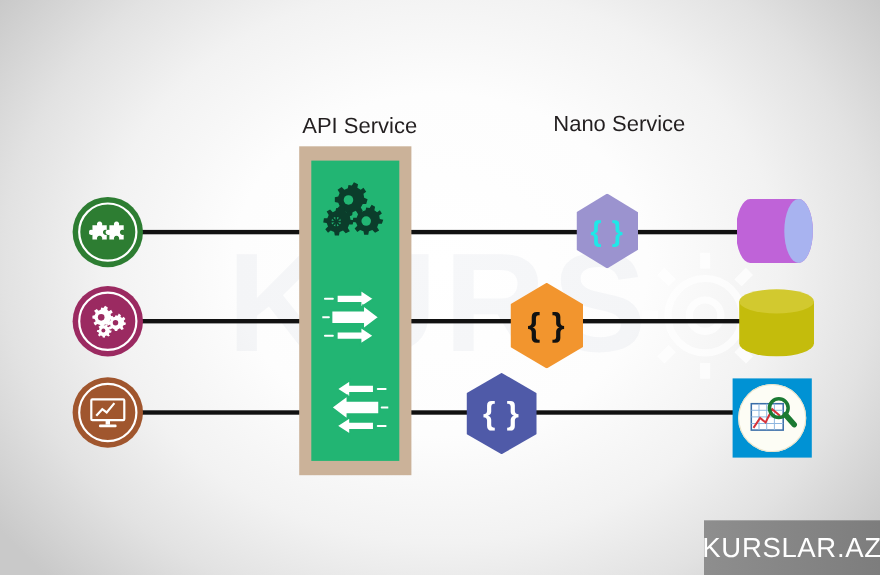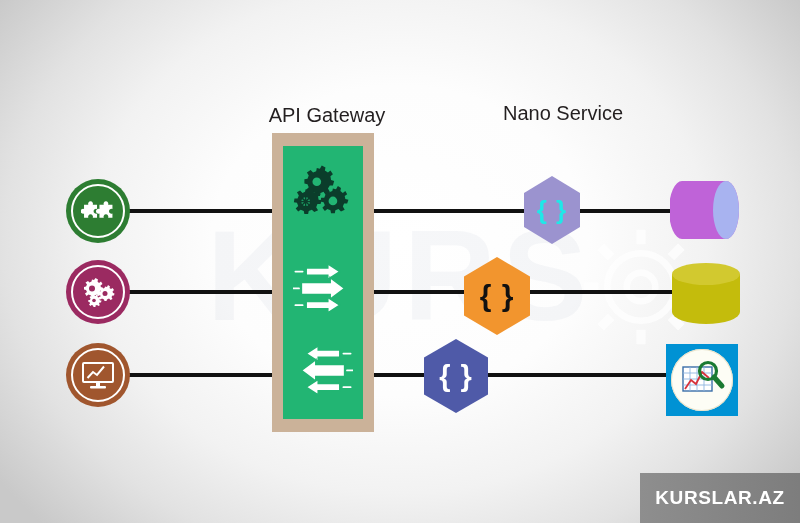--- a/index.html
+++ b/index.html
@@ -102,21 +102,21 @@
     box-shadow:0 0 0 1px #e8e2c8 inset;
   }
 
   
   #corner-watermark{
     position:absolute;right:0;bottom:0;width:160px;height:50px;
     background:linear-gradient(90deg,#8e8e8e 0%,#7d7d7d 100%);
     display:flex;align-items:center;justify-content:center;
   }
   #corner-watermark span{
-    color:#ffffff;font-size:19px;font-weight:bold;letter-spacing:0.6px;
+    color:#ffffff;font-size:25px;font-weight:normal;letter-spacing:0.6px;
     font-family:"Liberation Sans", sans-serif;
   }
 </style>
 </head>
 <body>
 
 <div id="stage">
 
   <div class="bg-watermark">KURS</div>
 
@@ -132,21 +132,21 @@
           <line x1="83" y1="50" x2="94" y2="50"></line>
           <line x1="27" y1="27" x2="19" y2="19"></line>
           <line x1="73" y1="73" x2="81" y2="81"></line>
           <line x1="73" y1="27" x2="81" y2="19"></line>
           <line x1="27" y1="73" x2="19" y2="81"></line>
         </g>
       </g>
     </svg>
   </div>
 
-  <div class="heading" id="head-gateway">API Gateway</div>
+  <div class="heading" id="head-gateway">API Service</div>
   <div class="heading" id="head-nano">Nano Service</div>
 
   <div class="line" style="left:128px;top:209px;width:150px;"></div>
   <div class="line" style="left:368px;top:209px;width:165px;"></div>
   <div class="line" style="left:572px;top:209px;width:104px;"></div>
 
   <div class="line" style="left:128px;top:290px;width:150px;"></div>
   <div class="line" style="left:368px;top:290px;width:105px;"></div>
   <div class="line" style="left:530px;top:290px;width:146px;"></div>
 

